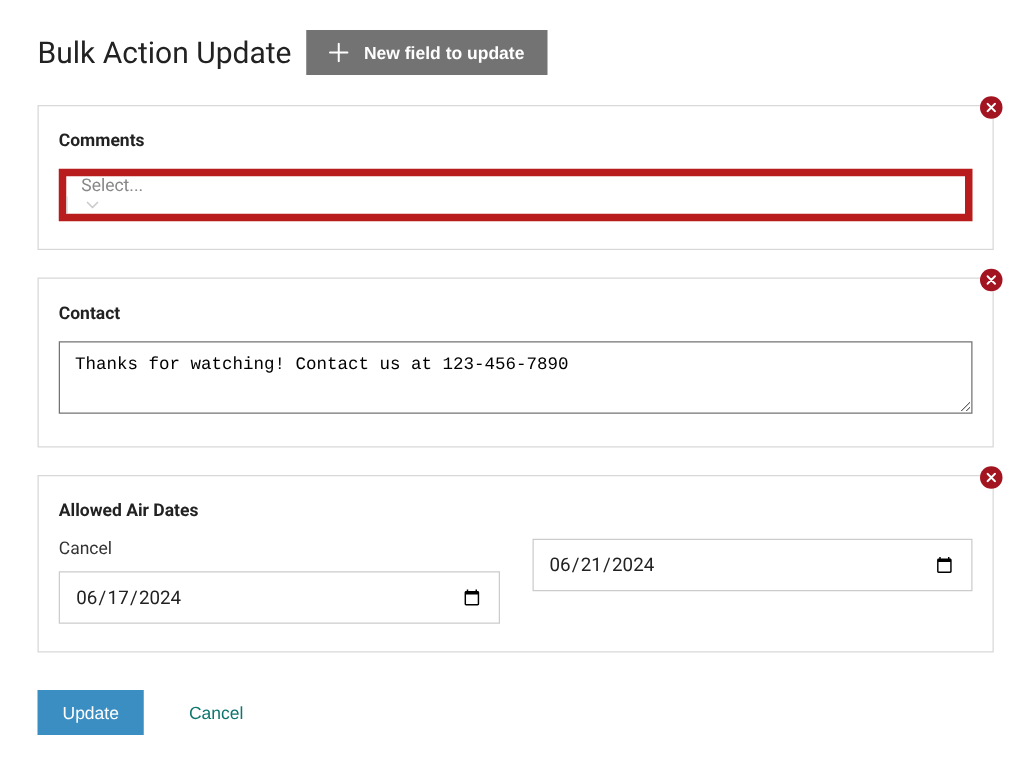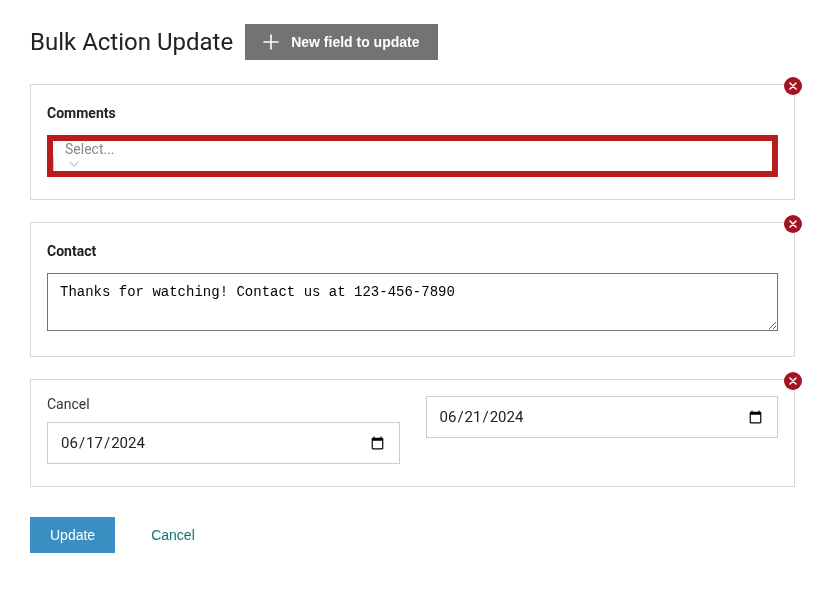--- a/index.html
+++ b/index.html
@@ -189,20 +189,21 @@
 </div>
 
 <div class="card">
   <div class="remove-btn">
     <span>
       <svg width="8" height="8" viewBox="0 0 8 8">
           <path d="M1 1 L7 7 M7 1 L1 7" stroke="#fff" stroke-width="1.5" stroke-linecap="round"></path>
         </svg>
     </span>
   </div>
+  <div class="field-label">Allowed Air Dates</div>
   <div class="date-row">
     <div class="date-col">
       <div class="sub-label">Cancel</div>
       <input type="date" class="date-input" value="2024-06-17" style="">
     </div>
     <div class="date-col">
       <input type="date" class="date-input" value="2024-06-21" style="">
     </div>
   </div>
 </div>

